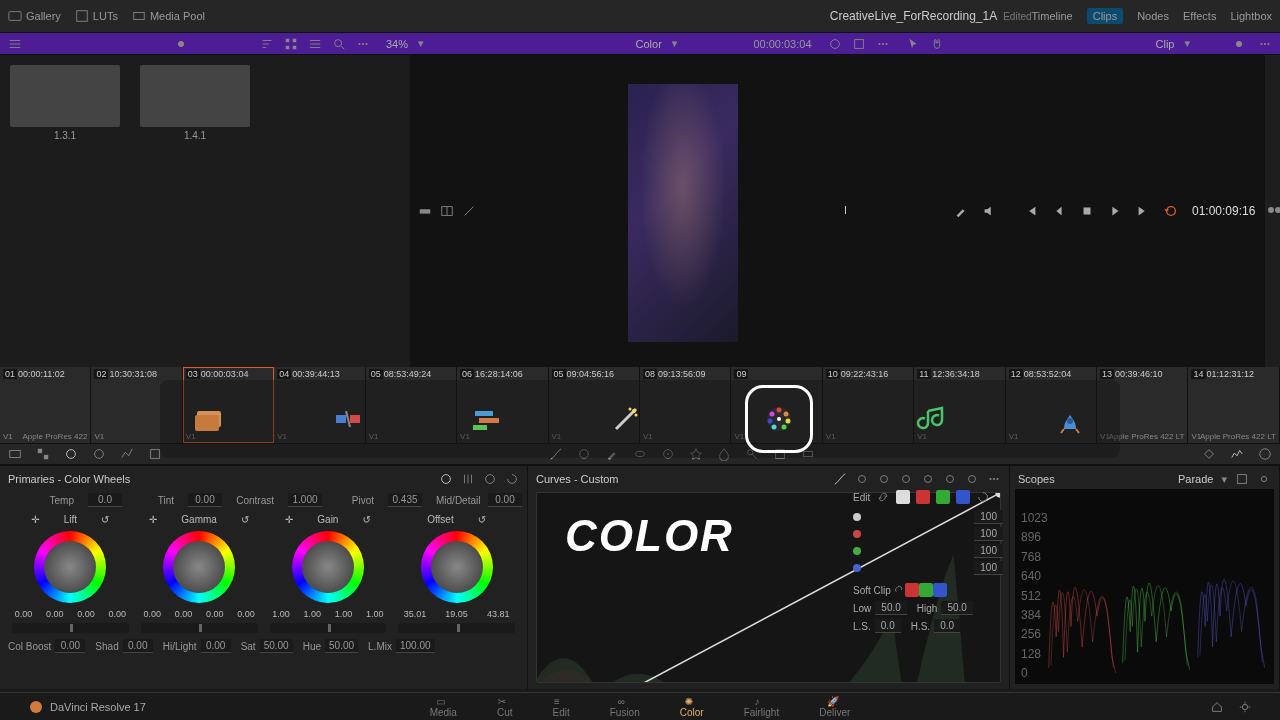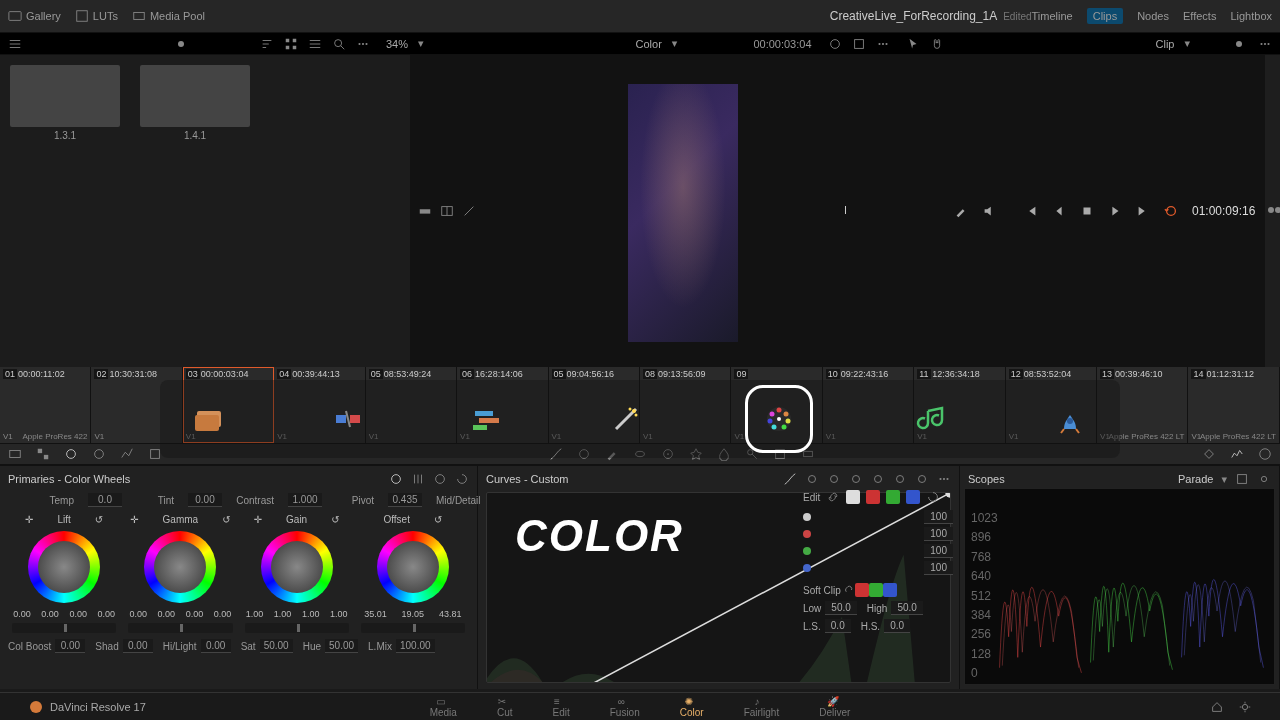--- a/index.html
+++ b/index.html
@@ -3,21 +3,21 @@
 <meta charset="utf-8">
 <style>
 *{margin:0;padding:0;box-sizing:border-box;font-family:-apple-system,BlinkMacSystemFont,"Segoe UI",sans-serif;user-select:none}
 body{background:#1a1a1a;color:#aaa;width:1280px;height:720px;overflow:hidden;font-size:11px;position:relative}
 .topbar{height:28px;background:#262626;display:flex;align-items:center;padding:16px 8px;border-bottom:1px solid #111}
 .topbar .left,.topbar .right{display:flex;gap:14px;align-items:center}
 .topbar .center{flex:1;text-align:right;color:#ccc;font-size:12px}
 .topbar .item{display:flex;align-items:center;gap:4px;color:#999;cursor:pointer}
 .topbar .item svg{width:14px;height:14px;fill:#888}
 .edited{font-size:10px;color:#777;margin-left:6px}
-.toolbar2{height:22px;background:#000000;display:flex;border-bottom:1px solid #111}
+.toolbar2{height:22px;background:#4c1d95;display:flex;border-bottom:1px solid #111}
 .toolbar2 .seg{display:flex;align-items:center;gap:10px;padding:0 8px}
 .toolbar2 .spacer{flex:1}
 .zoom{color:#aaa;font-size:11px}
 .tc-top{color:#999;font-size:11px}
 .mid{display:flex;height:312px}
 .gallery-panel{width:410px;background:#1c1c1c;padding:10px;display:flex;gap:20px}
 .thumb{width:110px}
 .thumb .img{width:110px;height:62px;background:#444;border-radius:2px;background-size:cover;background-position:center}
 .thumb .lbl{text-align:center;font-size:10px;color:#999;margin-top:3px}
 .viewer{flex:0 0 460px;background:#121212;display:flex;flex-direction:row;align-items:center;position:relative}
@@ -43,21 +43,21 @@
 .clip-thumb .codec{position:absolute;right:3px;bottom:2px;font-size:8px;color:#888}
 .clip-thumb.active{outline:1px solid #e05a2b;outline-offset:-1px}
 .pages-overlay{position:absolute;left:160px;right:160px;top:380px;height:78px;display:flex;justify-content:space-around;align-items:center;gap:40px;z-index:5;background:rgba(18,18,18,.4);border-radius:8px}
 .page-ic{width:40px;height:40px;display:flex;align-items:center;justify-content:center;border-radius:10px}
 .page-ic.sel{border:3px solid #fff;width:68px;height:68px;border-radius:18px}
 .page-ic svg{width:32px;height:32px}
 .lower{display:flex;height:224px;background:#212121;border-top:1px solid #111}
 .panel{border-right:1px solid #111;padding:6px 8px;display:flex;flex-direction:column}
 .panel-hdr{font-size:11px;color:#ccc;margin-bottom:4px;display:flex;align-items:center;gap:8px}
 .panel-hdr .sp{flex:1}
-.primaries{width:478px}
+.primaries{width:528px}
 .adjrow{display:flex;gap:14px;align-items:center;padding:3px 0;font-size:10px;color:#999}
 .adjrow .lbl{min-width:38px;text-align:right}
 .adjrow .val{min-width:34px;text-align:center;background:#1a1a1a;border-bottom:1px solid #444;padding:1px 2px}
 .wheels{display:flex;gap:4px;margin-top:4px}
 .wheel-grp{flex:1;text-align:center}
 .wheel-grp .wlabel{font-size:10px;color:#bbb;margin-bottom:6px;display:flex;justify-content:center;gap:24px;align-items:center}
 .wheel{width:72px;height:72px;border-radius:50%;margin:0 auto;background:conic-gradient(red,#ff0,lime,cyan,blue,magenta,red);position:relative}
 .wheel::after{content:"";position:absolute;inset:10px;border-radius:50%;background:radial-gradient(circle,#888 0%,#333 100%)}
 .wheel .dot{position:absolute;left:50%;top:50%;width:6px;height:6px;background:#fff;border-radius:50%;transform:translate(-50%,-50%)}
 .wvals{display:flex;justify-content:space-around;font-size:9px;color:#bbb;margin-top:6px}

